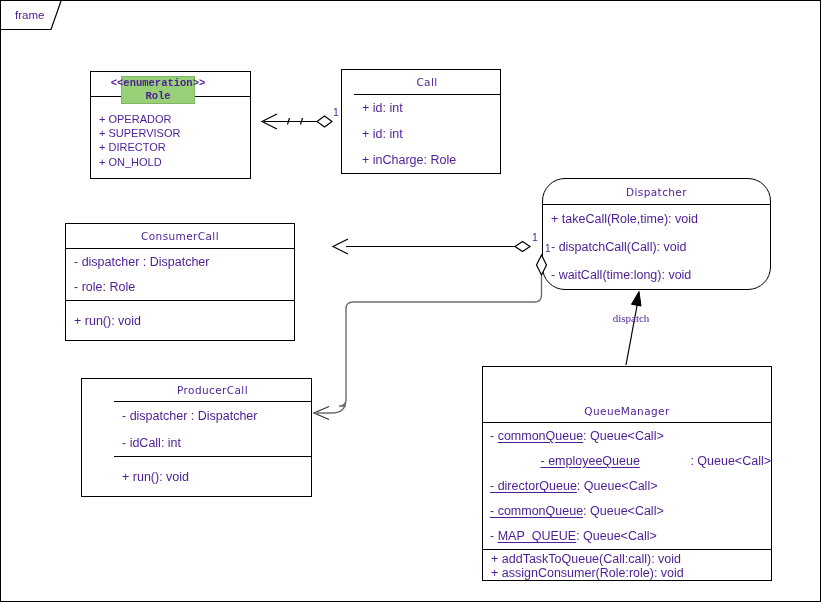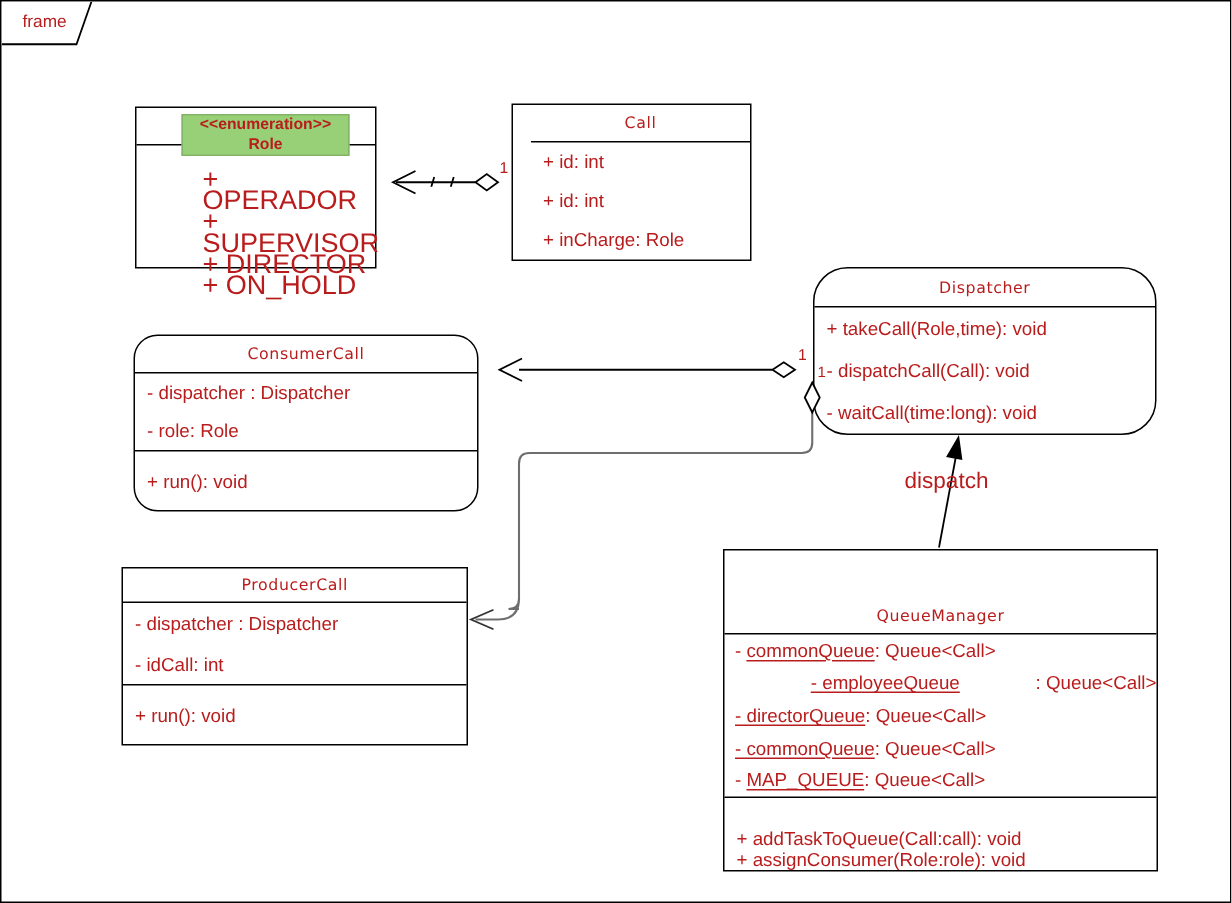--- a/index.html
+++ b/index.html
@@ -1,19 +1,19 @@
 <!DOCTYPE html>
 <html><head>
 <meta charset="utf-8">
 <style>
   html,body{margin:0;padding:0;background:#fff;}
   #canvas{
     position:relative; width:819px; height:600px; border:1px solid #000;
     background:#fff; overflow:hidden;
-    font-family:"Liberation Sans", sans-serif; color:#b91c1c;
+    font-family:"Liberation Sans", sans-serif; color:#4c1d95;
   }
   .uml-box{
     position:absolute; background:#fff; border:1px solid #000;
     box-sizing:border-box; display:flex; flex-direction:column;
   }
   .uml-title{
     flex:0 0 auto; display:flex; align-items:center; justify-content:center;
     border-bottom:1px solid #000; box-sizing:border-box;
     font-family:"DejaVu Sans", sans-serif; font-size:10.5px; letter-spacing:.4px;
   }
@@ -21,38 +21,38 @@
   .compartment.sep{ border-top:1px solid #000; }
   .mrow{
     flex:1; display:flex; align-items:center; padding-left:8px;
     font-size:12.5px; white-space:pre;
   }
   .enum-label{
     position:absolute; z-index:3; background:#97d077; border:1px solid #82b366;
     display:flex; flex-direction:column; align-items:center; justify-content:center;
     font-weight:bold; font-size:10.5px; line-height:13px; box-sizing:border-box;
   }
-  .literals{ padding:15px 0 0 8px; line-height:14.2px; font-size:18px;margin-left:36px; }
+  .literals{ padding:15px 0 0 8px; line-height:14.2px; font-size:11px; }
   .uline{ text-decoration:underline; text-underline-offset:2px; white-space:pre; }
   .plain{ white-space:pre; }
   svg.overlay{ position:absolute; left:0; top:0; z-index:5; pointer-events:none; }
   .edge-label{ position:absolute; z-index:6; font-size:10.5px; line-height:11px; }
   .frame-text{ position:absolute; left:14px; top:8px; z-index:6; font-size:11.5px; }
-  .dispatch-label{ position:absolute; z-index:6; font-size:15px; width:56px; text-align:center; }
+  .dispatch-label{ position:absolute; z-index:6; font-size:11px; width:56px; text-align:center;font-family:Liberation Serif, serif; }
 </style>
 </head>
 <body>
 
 <div id="canvas">
 
   <div class="frame-text">frame</div>
 
   <div class="uml-box" style="left:89px; top:70px; width:161px; height:108px;">
     <div class="uml-title" style="height:25px;"></div>
-    <div class="enum-label" style="left:30px; top:4px; width:112px; height:28px;">
+    <div class="enum-label" style="left:30px; top:4px; width:74px; height:28px;font-family:Liberation Mono, monospace;">
       <div>&lt;&lt;enumeration&gt;&gt;</div>
       <div>Role</div>
     </div>
     <div class="compartment literals" style="flex:1;">
       <div>+ OPERADOR</div>
       <div>+ SUPERVISOR</div>
       <div>+ DIRECTOR</div>
       <div>+ ON_HOLD</div>
     </div>
   </div>
@@ -68,32 +68,32 @@
 
   <div class="uml-box" style="left:541px; top:177px; width:229px; height:112px;border-radius:23px;">
     <div class="uml-title" style="height:26px;">Dispatcher</div>
     <div class="compartment" style="flex:1;justify-content:flex-end;">
       <div class="mrow">+ takeCall(Role,time): void</div>
       <div class="mrow">- dispatchCall(Call): void</div>
       <div class="mrow">- waitCall(time:long): void</div>
     </div>
   </div>
 
-  <div class="uml-box" style="left:88px; top:222px; width:230px; height:118px;border-radius:16px;">
+  <div class="uml-box" style="left:64px; top:222px; width:230px; height:118px;">
     <div class="uml-title" style="height:25px;">ConsumerCall</div>
     <div class="compartment" style="height:51px;">
       <div class="mrow">- dispatcher : Dispatcher</div>
       <div class="mrow">- role: Role</div>
     </div>
     <div class="compartment sep" style="flex:1;">
       <div class="mrow">+ run(): void</div>
     </div>
   </div>
 
-  <div class="uml-box" style="left:80px; top:377px; width:231px; height:119px;">
+  <div class="uml-box" style="left:80px; top:377px; width:231px; height:119px;padding-left:32px;">
     <div class="uml-title" style="height:23px;">ProducerCall</div>
     <div class="compartment" style="height:54px;">
       <div class="mrow">- dispatcher : Dispatcher</div>
       <div class="mrow">- idCall: int</div>
     </div>
     <div class="compartment sep" style="flex:1;">
       <div class="mrow">+ run(): void</div>
     </div>
   </div>
 
@@ -109,21 +109,21 @@
       <div class="mrow" style="padding-left:7px;">
         <span class="plain"></span><span class="uline">- directorQueue</span><span class="plain">: Queue&lt;Call&gt;</span>
       </div>
       <div class="mrow" style="padding-left:7px;">
         <span class="plain"></span><span class="uline">- commonQueue</span><span class="plain">: Queue&lt;Call&gt;</span>
       </div>
       <div class="mrow" style="padding-left:7px;">
         <span class="plain">- </span><span class="uline">MAP_QUEUE</span><span class="plain">: Queue&lt;Call&gt;</span>
       </div>
     </div>
-    <div class="compartment sep" style="flex:1; padding-top:20px;">
+    <div class="compartment sep" style="flex:1; padding-top:2px;">
       <div class="mrow">+ addTaskToQueue(Call:call): void</div>
       <div class="mrow">+ assignConsumer(Role:role): void</div>
     </div>
   </div>
 
   <svg class="overlay" width="819" height="600" viewBox="0 0 819 600">
 
     <polygon points="0,0 60,0 50,28.5 0,28.5" fill="#ffffff" stroke="none"></polygon>
     <path d="M0,28.5 L50,28.5 L60,0" fill="none" stroke="#000" stroke-width="1.2"></path>
 

